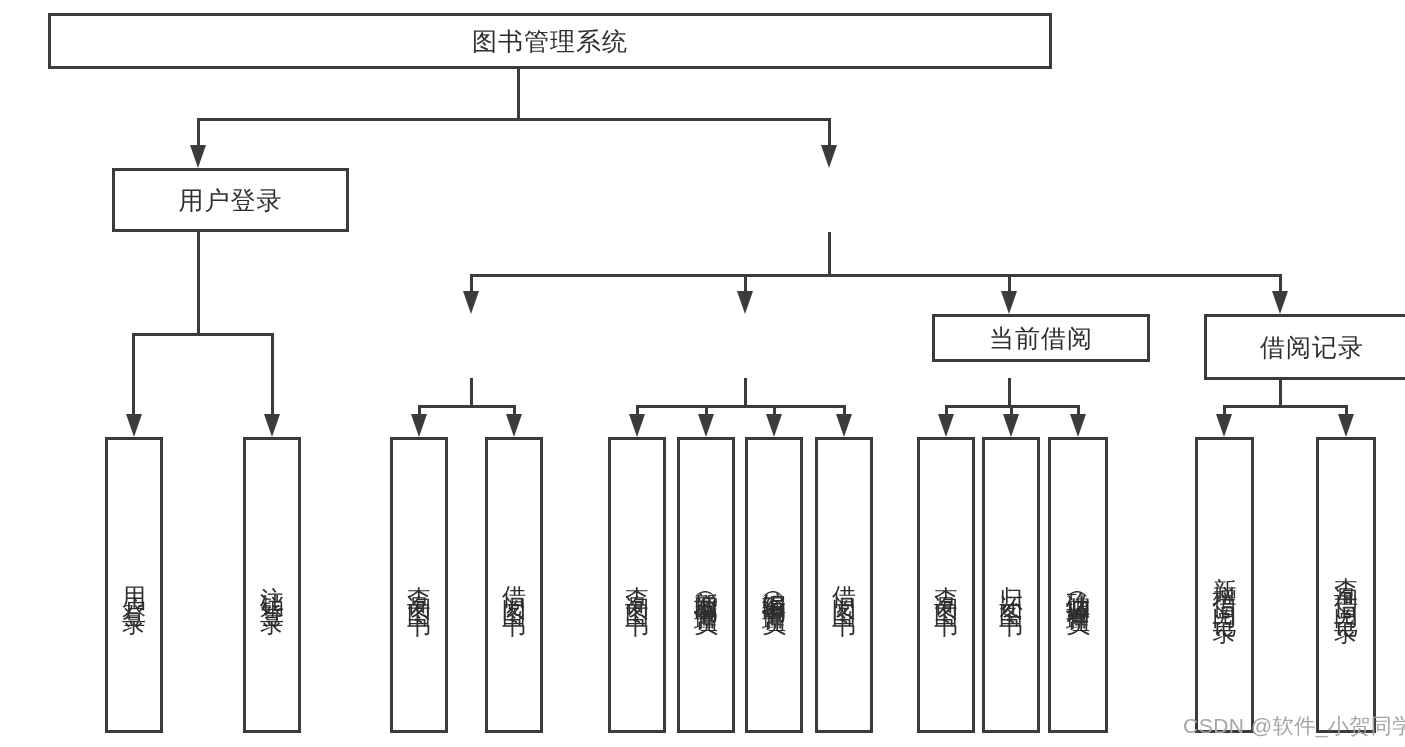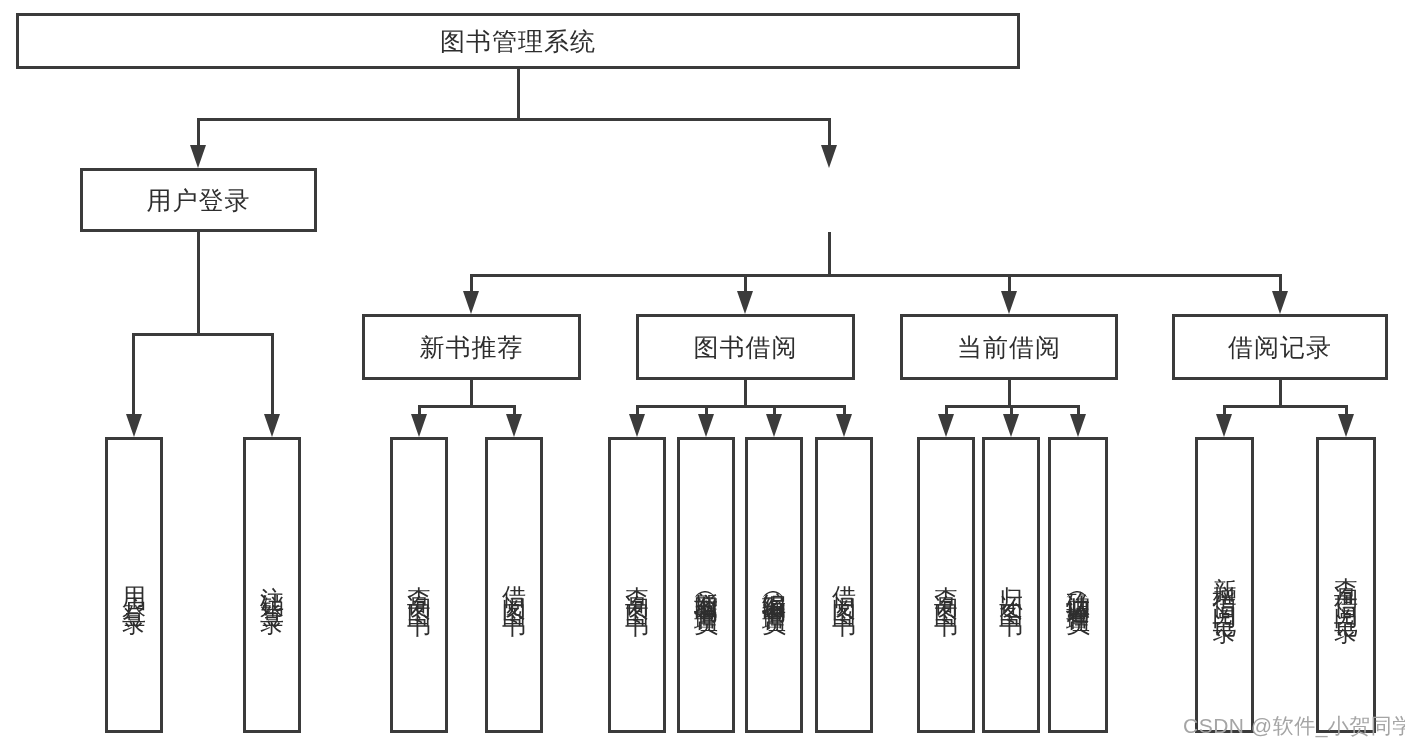--- a/index.html
+++ b/index.html
@@ -18,21 +18,21 @@
   
   .arrow{
     position:absolute;width:0;height:0;z-index:1;
     border-left:8px solid transparent;border-right:8px solid transparent;
     border-top:23px solid var(--line);
   }
   
   .hbox{
     position:absolute;box-sizing:border-box;background:var(--bg);
     border:3px solid var(--line);z-index:2;
-    display:flex;align-items:center;justify-content:center;
+    display:flex;align-items:center;justify-content:center;margin-left:32px;
   }
   .hbox span{font-size:25px;color:var(--text);letter-spacing:1px;white-space:nowrap;}
   
   .vbox{
     position:absolute;box-sizing:border-box;background:var(--bg);
     border:3px solid var(--line);z-index:2;top:437px;height:296px;width:58px;
     display:flex;align-items:center;justify-content:center;
   }
   .vbox span{
     writing-mode:vertical-rl;text-orientation:mixed;
@@ -109,27 +109,21 @@
   <div class="arrow" style="left:1338px;top:414px;"></div>
 
   <div class="hbox" style="left:16px;top:13px;width:1004px;height:56px;">
     <span>图书管理系统</span>
   </div>
 
   <div class="hbox" style="left:80px;top:168px;width:237px;height:64px;">
     <span>用户登录</span>
   </div>
 
-  <div class="hbox" style="left:362px;top:314px;width:219px;height:66px;">
-    <span>新书推荐</span>
-  </div>
-  <div class="hbox" style="left:636px;top:314px;width:219px;height:66px;">
-    <span>图书借阅</span>
-  </div>
-  <div class="hbox" style="left:900px;top:314px;width:218px;height:66px;">
+  <div class="hbox" style="left:900px;top:314px;width:218px;height:48px;">
     <span>当前借阅</span>
   </div>
   <div class="hbox" style="left:1172px;top:314px;width:216px;height:66px;">
     <span>借阅记录</span>
   </div>
 
   <div class="vbox" style="left:105px;">
     <span>用户登录</span>
   </div>
   <div class="vbox" style="left:243px;">

